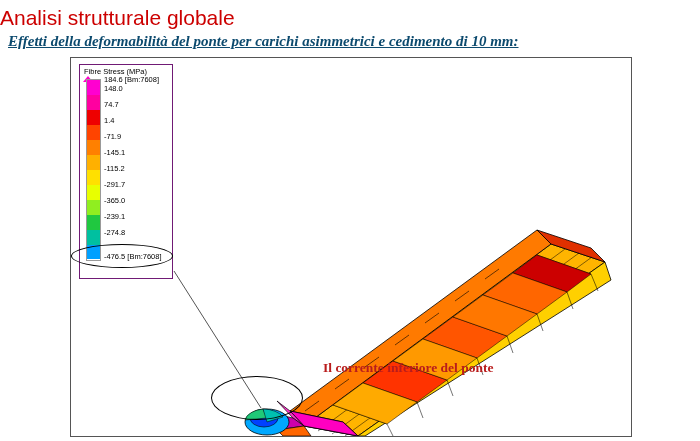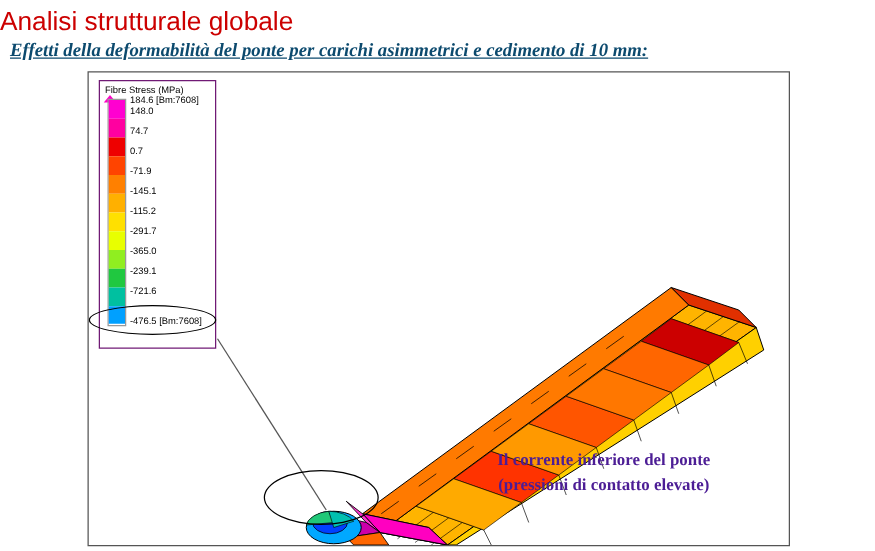--- a/index.html
+++ b/index.html
@@ -77,28 +77,28 @@
     position:absolute;
     left:0px;top:186px;
     width:100px;height:22px;
     border:1.3px solid #000;
     border-radius:50%;
     background:transparent;
   }
   
   .callout{
     position:absolute;
-    left:262px;top:300px;
+    left:252px;top:300px;
     width:300px;
     font-size:13.5px;
     font-weight:bold;
     font-family:"Liberation Serif", serif;
-    color:#4c1d95;
+    color:#b91c1c;
     line-height:1.45;
-    text-align:center;
+    text-align:left;
   }
   .ellipse-model{
     position:absolute;
     left:140px;top:318px;
     width:90px;height:42px;
     border:1.6px solid #000;
     border-radius:50%;
   }
   svg.model{position:absolute;left:0;top:0;}
 </style>
@@ -209,33 +209,32 @@
       <div style="height:15px;background:#e8ff00"></div>
       <div style="height:15px;background:#90ee20"></div>
       <div style="height:15px;background:#20c840"></div>
       <div style="height:15px;background:#00c0a0"></div>
       <div style="height:14px;background:#00a0ff"></div>
     </div>
     <div class="legend-labels">
       <span style="top:0px">184.6 [Bm:7608]</span>
       <span style="top:9px">148.0</span>
       <span style="top:25px">74.7</span>
-      <span style="top:41px">0.7</span>
+      <span style="top:41px">1.4</span>
       <span style="top:57px">-71.9</span>
       <span style="top:73px">-145.1</span>
       <span style="top:89px">-115.2</span>
       <span style="top:105px">-291.7</span>
       <span style="top:121px">-365.0</span>
       <span style="top:137px">-239.1</span>
-      <span style="top:153px">-721.6</span>
+      <span style="top:153px">-274.8</span>
       <span style="top:177px">-476.5 [Bm:7608]</span>
     </div>
   </div>
   <div class="ellipse-legend"></div>
 
   <div class="ellipse-model"></div>
 
   <div class="callout">
     <div>Il corrente inferiore del ponte</div>
-    <div>(pressioni di contatto elevate)</div>
   </div>
 
 </div>
 
 </body></html>

